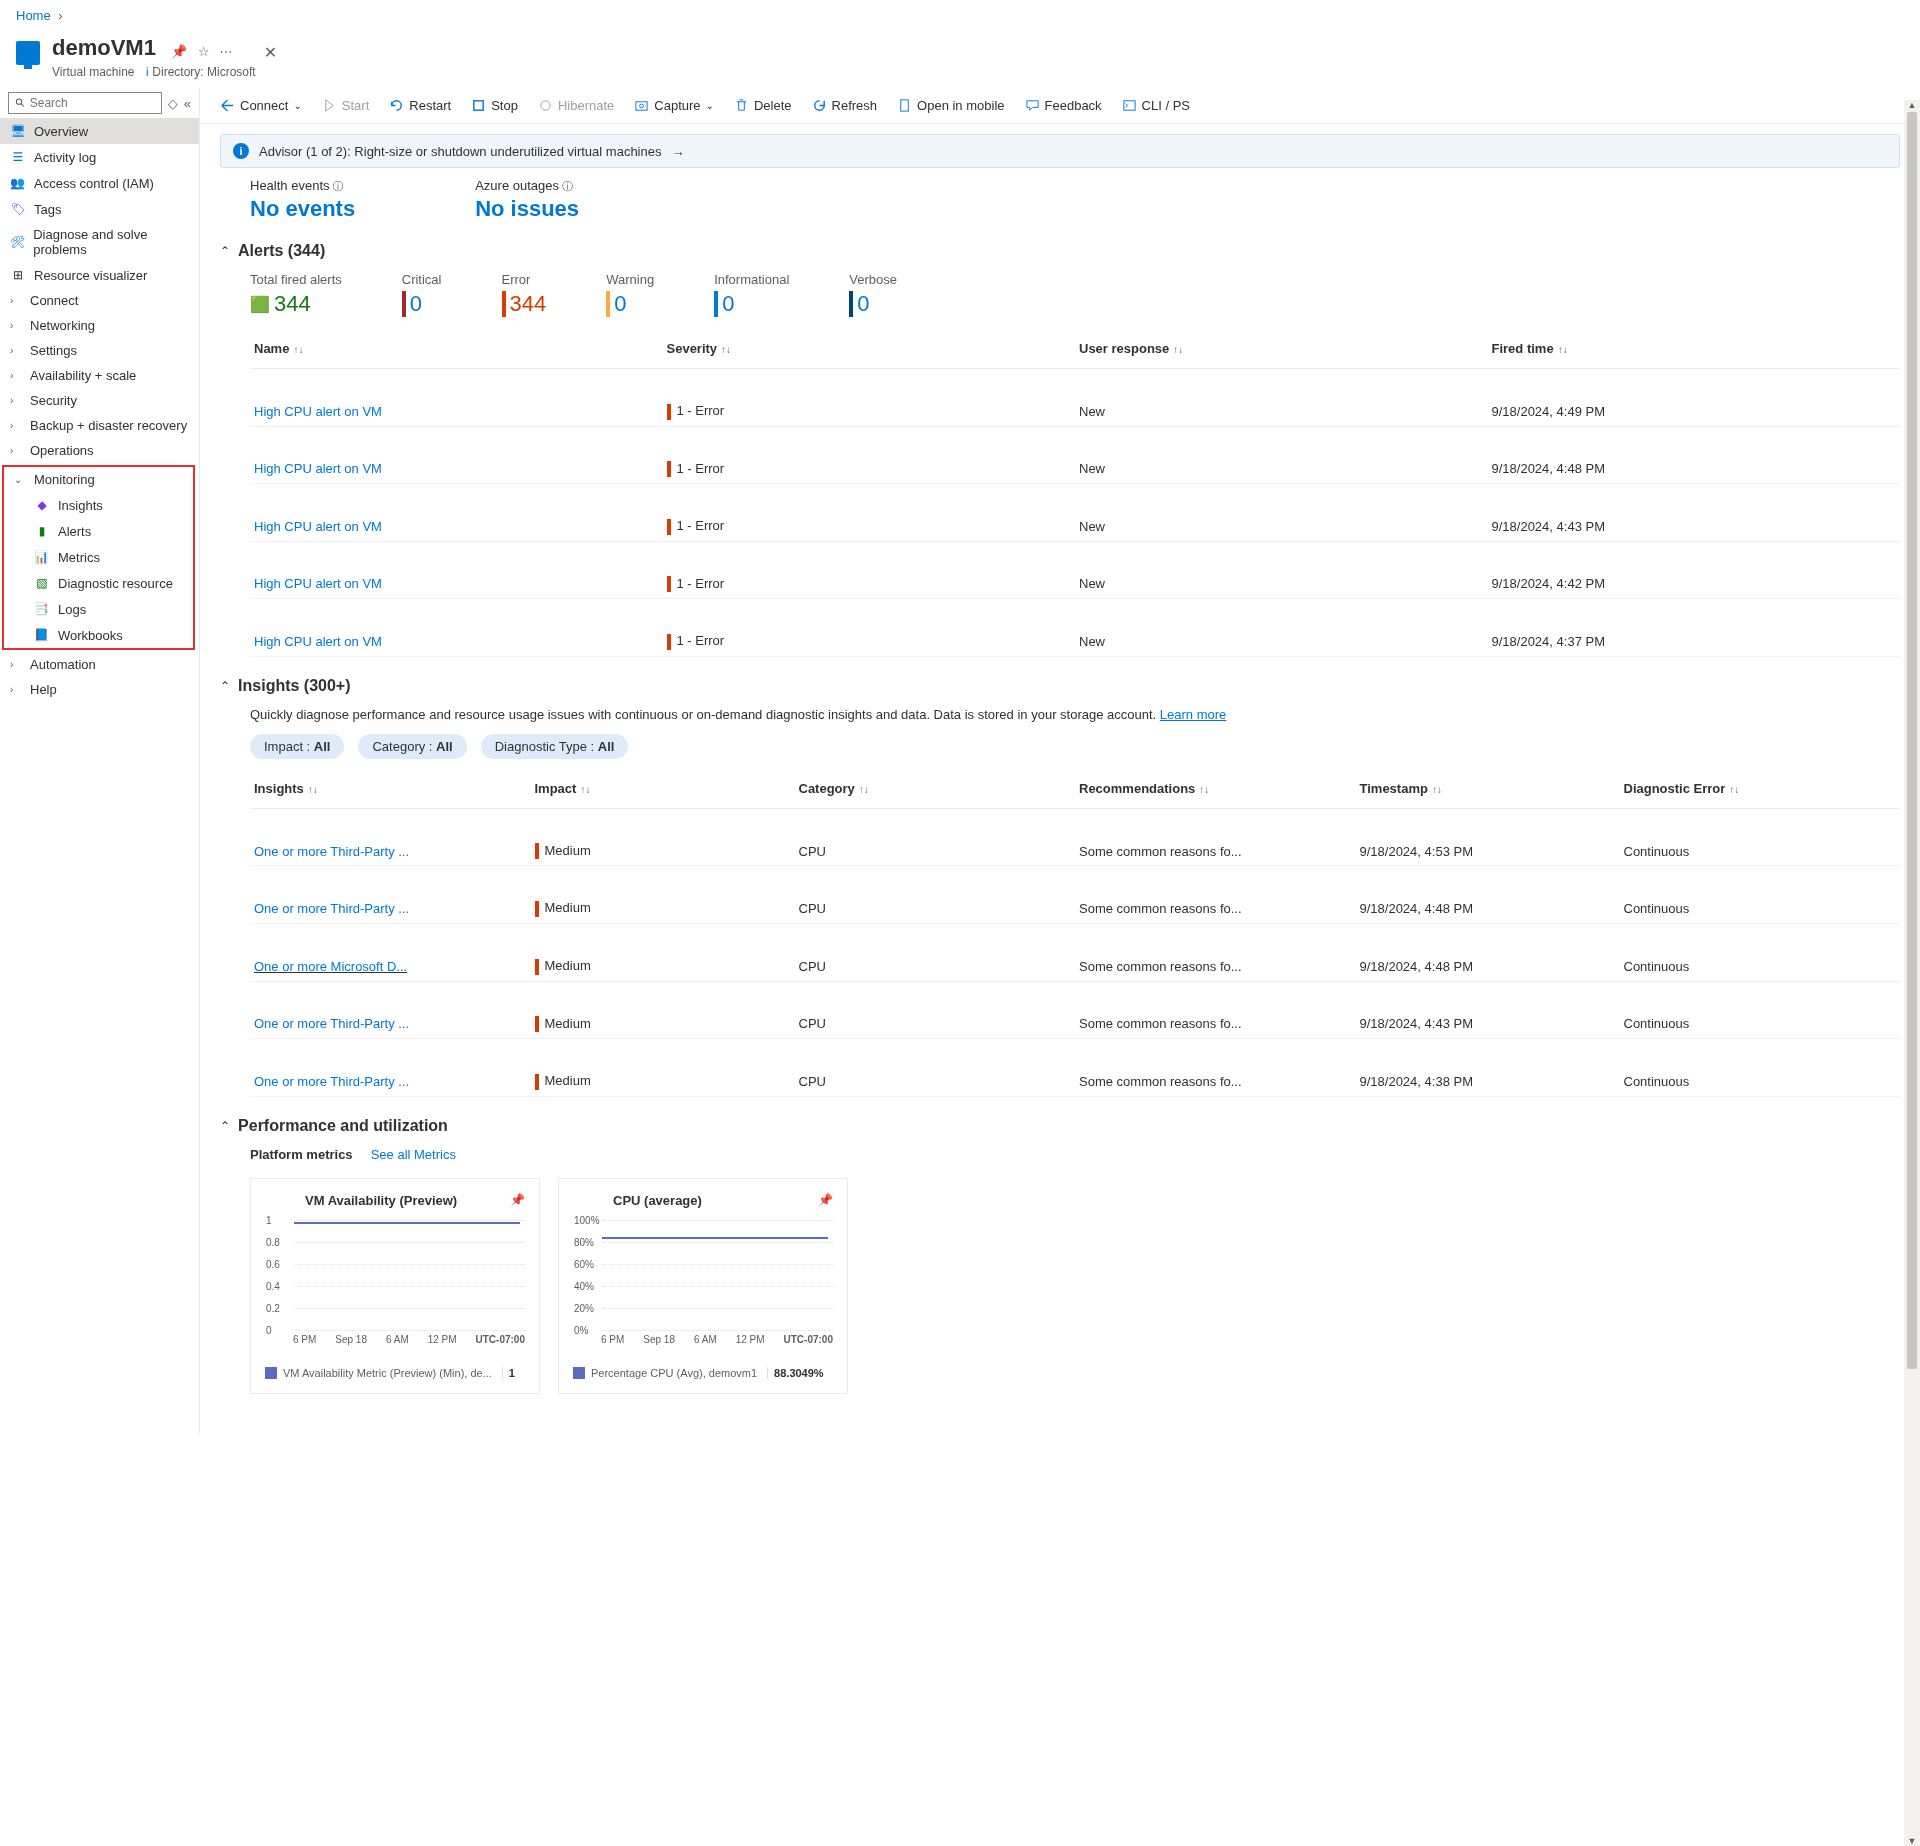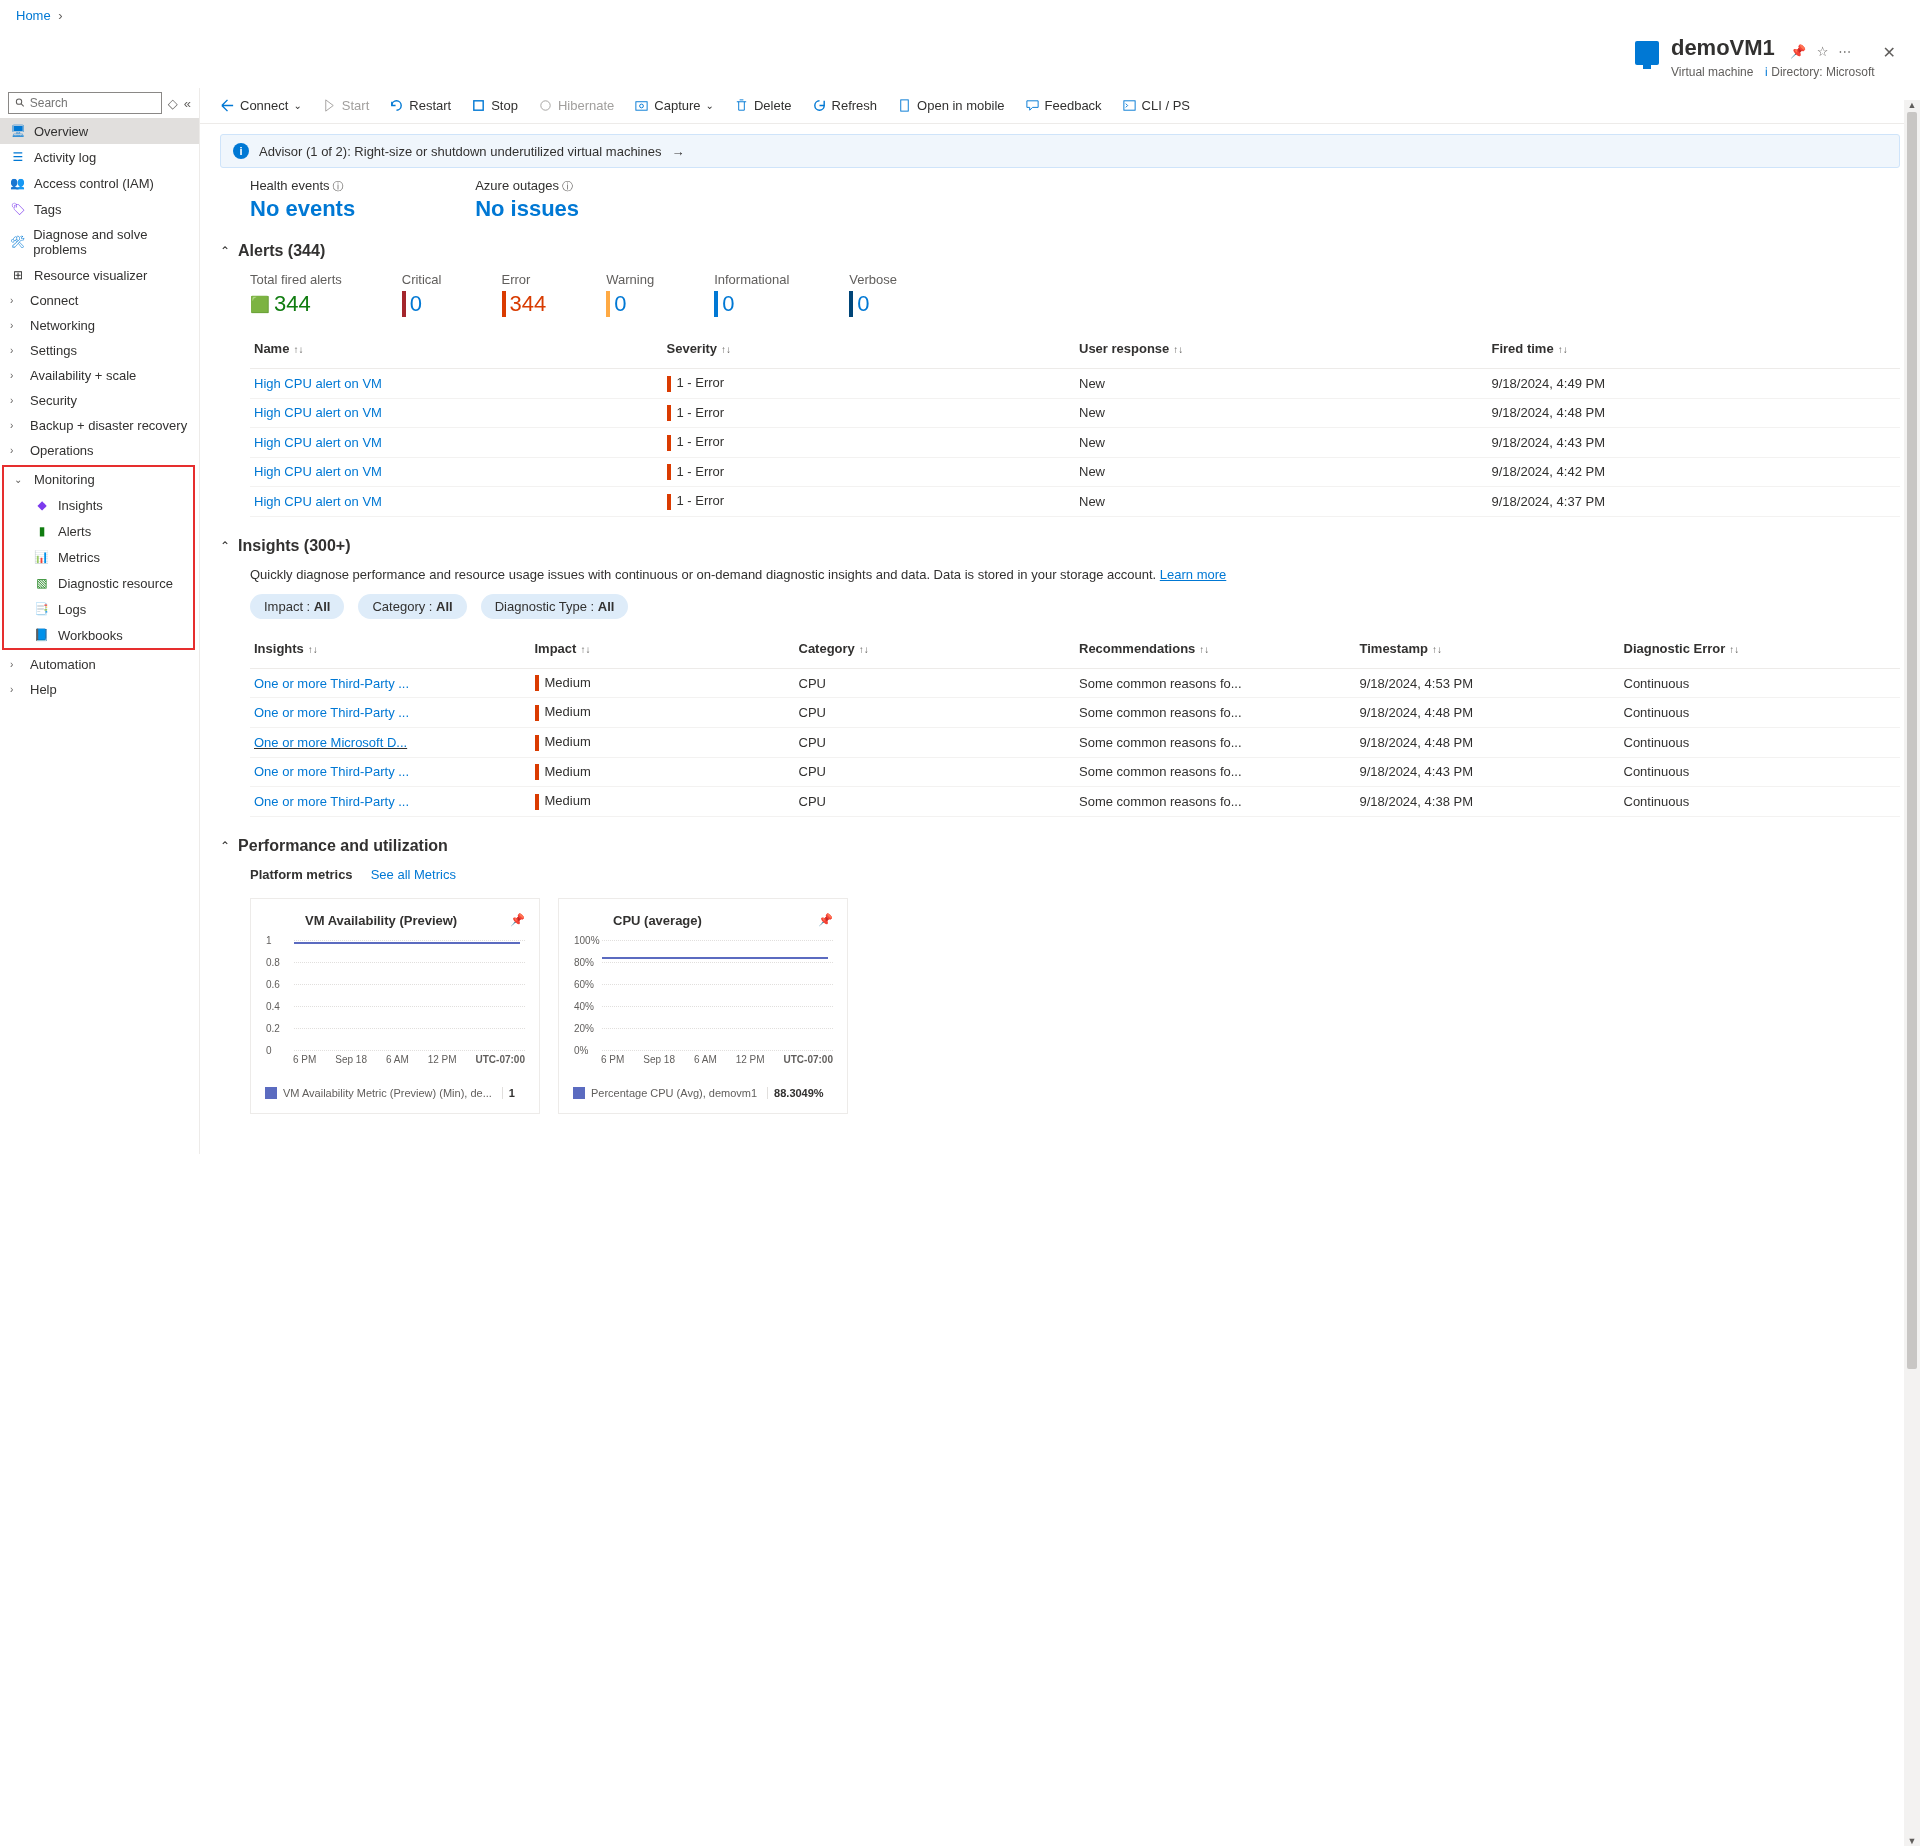--- a/index.html
+++ b/index.html
@@ -2,21 +2,21 @@
 <html><head>
 <meta charset="utf-8">
 <style>
 * { box-sizing: border-box; margin: 0; padding: 0; }
 body { font-family: 'Segoe UI', Tahoma, sans-serif; font-size: 13px; color: #323130; background: #fff; }
 a { color: #0078d4; text-decoration: none; cursor: pointer; }
 
 .breadcrumb { padding: 8px 16px; font-size: 13px; }
 .breadcrumb-sep { margin: 0 4px; color: #605e5c; }
 
-.header { padding: 4px 16px 8px; display: flex; align-items: flex-start; justify-content: flex-end; }
+.header { padding: 4px 16px 8px; display: flex; align-items: flex-start; justify-content: flex-start; }
 .header-left { display: flex; align-items: flex-start; gap: 12px; }
 .vm-icon { width: 24px; height: 24px; background: #0078d4; border-radius: 2px; margin-top: 6px; position: relative; }
 .vm-icon::after { content:''; position:absolute; bottom:-4px; left:8px; width:8px; height:4px; background:#0078d4; }
 .title-block h1 { font-size: 22px; font-weight: 600; display:inline-block; }
 .title-icons { display:inline-flex; gap:10px; margin-left:12px; color:#605e5c; vertical-align: middle; }
 .subtitle { font-size: 12px; color: #605e5c; margin-top:2px; }
 .subtitle .info-icon { color:#0078d4; margin-left:8px; }
 .close-btn { font-size: 16px; color:#605e5c; cursor:pointer; padding:8px; }
 
 .layout { display: flex; }
@@ -58,21 +58,21 @@
 .stat-label { font-size:13px; color:#605e5c; margin-bottom:4px; }
 .stat-val { display:flex; align-items:center; gap:4px; font-size:22px; font-weight:400; }
 .bar { width:4px; height:26px; display:inline-block; }
 
 .table { width: calc(100% - 30px); margin-left:30px; border-collapse:collapse; position:relative; }
 .table-wrap { position:relative; }
 .th-row { display:flex; border-bottom:1px solid #edebe9; padding:6px 0; }
 .th, .td { padding:6px 4px; font-size:13px; text-align:left; }
 .th { font-weight:600; }
 .sort-icon { font-size:10px; color:#605e5c; margin-left:4px; }
-.tr { display:flex; border-bottom:1px solid #f3f2f1; align-items:center; }
+.tr { display:flex; border-bottom:1px solid #f3f2f1; align-items:center;margin-top:28px; }
 .sev-bar { display:inline-block; width:4px; height:16px; vertical-align:middle; margin-right:6px; }
 .scroll-ind { position:absolute; right:-20px; top:0; bottom:0; width:14px; display:flex; flex-direction:column; justify-content:space-between; align-items:center; color:#8a8886; font-size:10px; }
 .scroll-thumb { width:6px; height:20px; background:#c8c6c4; border-radius:3px; }
 
 .subhead { font-size:15px; font-weight:600; margin-left:30px; display:flex; align-items:center; gap:18px; }
 .subhead a { font-size:13px; font-weight:400; }
 .desc { font-size:13px; margin:4px 0 12px 30px; }
 .chips { display:flex; gap:14px; margin-left:30px; margin-bottom:10px; }
 .chip { background:#deecf9; border-radius:14px; padding:5px 14px; font-size:13px; }
 .chip b { font-weight:600; }

